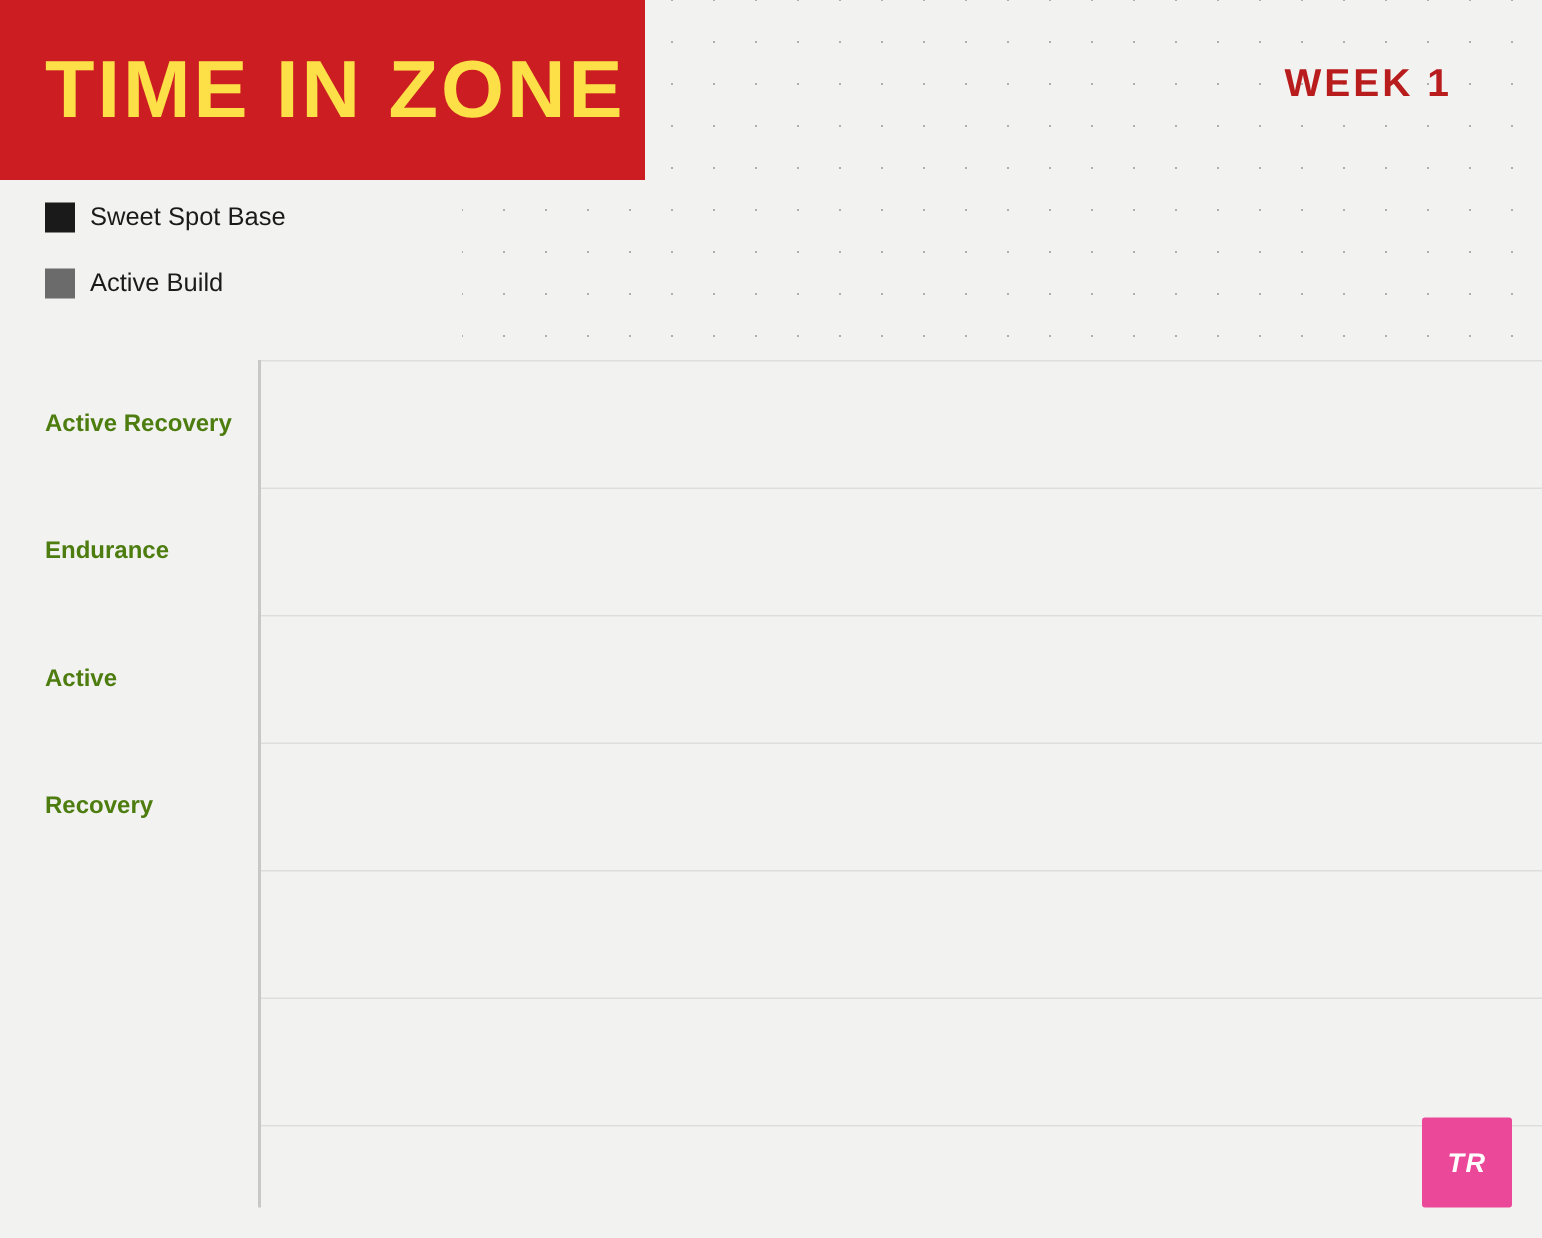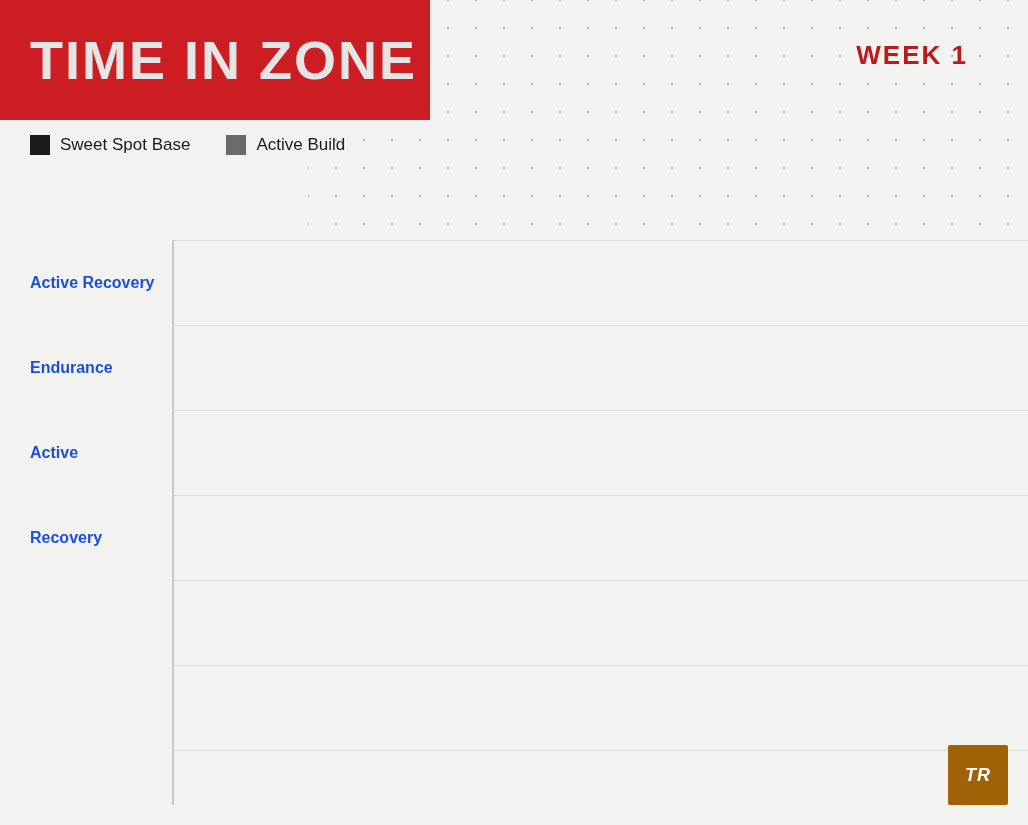--- a/index.html
+++ b/index.html
@@ -34,21 +34,21 @@
       width: 430px;
       height: 120px;
       background-color: #cc1e22;
       z-index: 1;
       display: flex;
       align-items: center;
       padding-left: 30px;
     }
 
     .header-title {
-      color: #e5e5e5;
+      color: #fde047;
       font-size: 54px;
       font-weight: 900;
       letter-spacing: 2px;
       text-transform: uppercase;
       line-height: 1;
     }
 
     .week-label {
       position: absolute;
       top: 40px;
@@ -60,22 +60,23 @@
       z-index: 2;
     }
 
     
     .legend {
       position: absolute;
       top: 135px;
       left: 30px;
       display: flex;
       align-items: flex-start;
-      gap: 36px;
-      z-index: 2;
+      gap: 24px;
+      z-index: 2;
+      flex-direction: column;
     }
 
     .legend-item {
       display: flex;
       align-items: center;
       gap: 10px;
     }
 
     .legend-swatch {
       width: 20px;
@@ -112,41 +113,41 @@
     .zone-label {
       display: flex;
       align-items: center;
       height: 85px;
       padding-left: 30px;
     }
 
     .zone-label span {
       font-size: 16px;
       font-weight: 700;
-      color: #1d4ed8;
+      color: #4d7c0f;
     }
 
     
     .chart-area {
       position: absolute;
       top: 240px;
       left: 174px;
       right: 0;
       bottom: 0;
       z-index: 1;
     }
 
     
     .tr-logo {
       position: absolute;
       bottom: 20px;
       right: 20px;
       width: 60px;
       height: 60px;
-      background-color: #a16207;
+      background-color: #ec4899;
       display: flex;
       align-items: center;
       justify-content: center;
       z-index: 10;
       border-radius: 2px;
     }
 
     .tr-logo-text {
       color: white;
       font-weight: 900;

